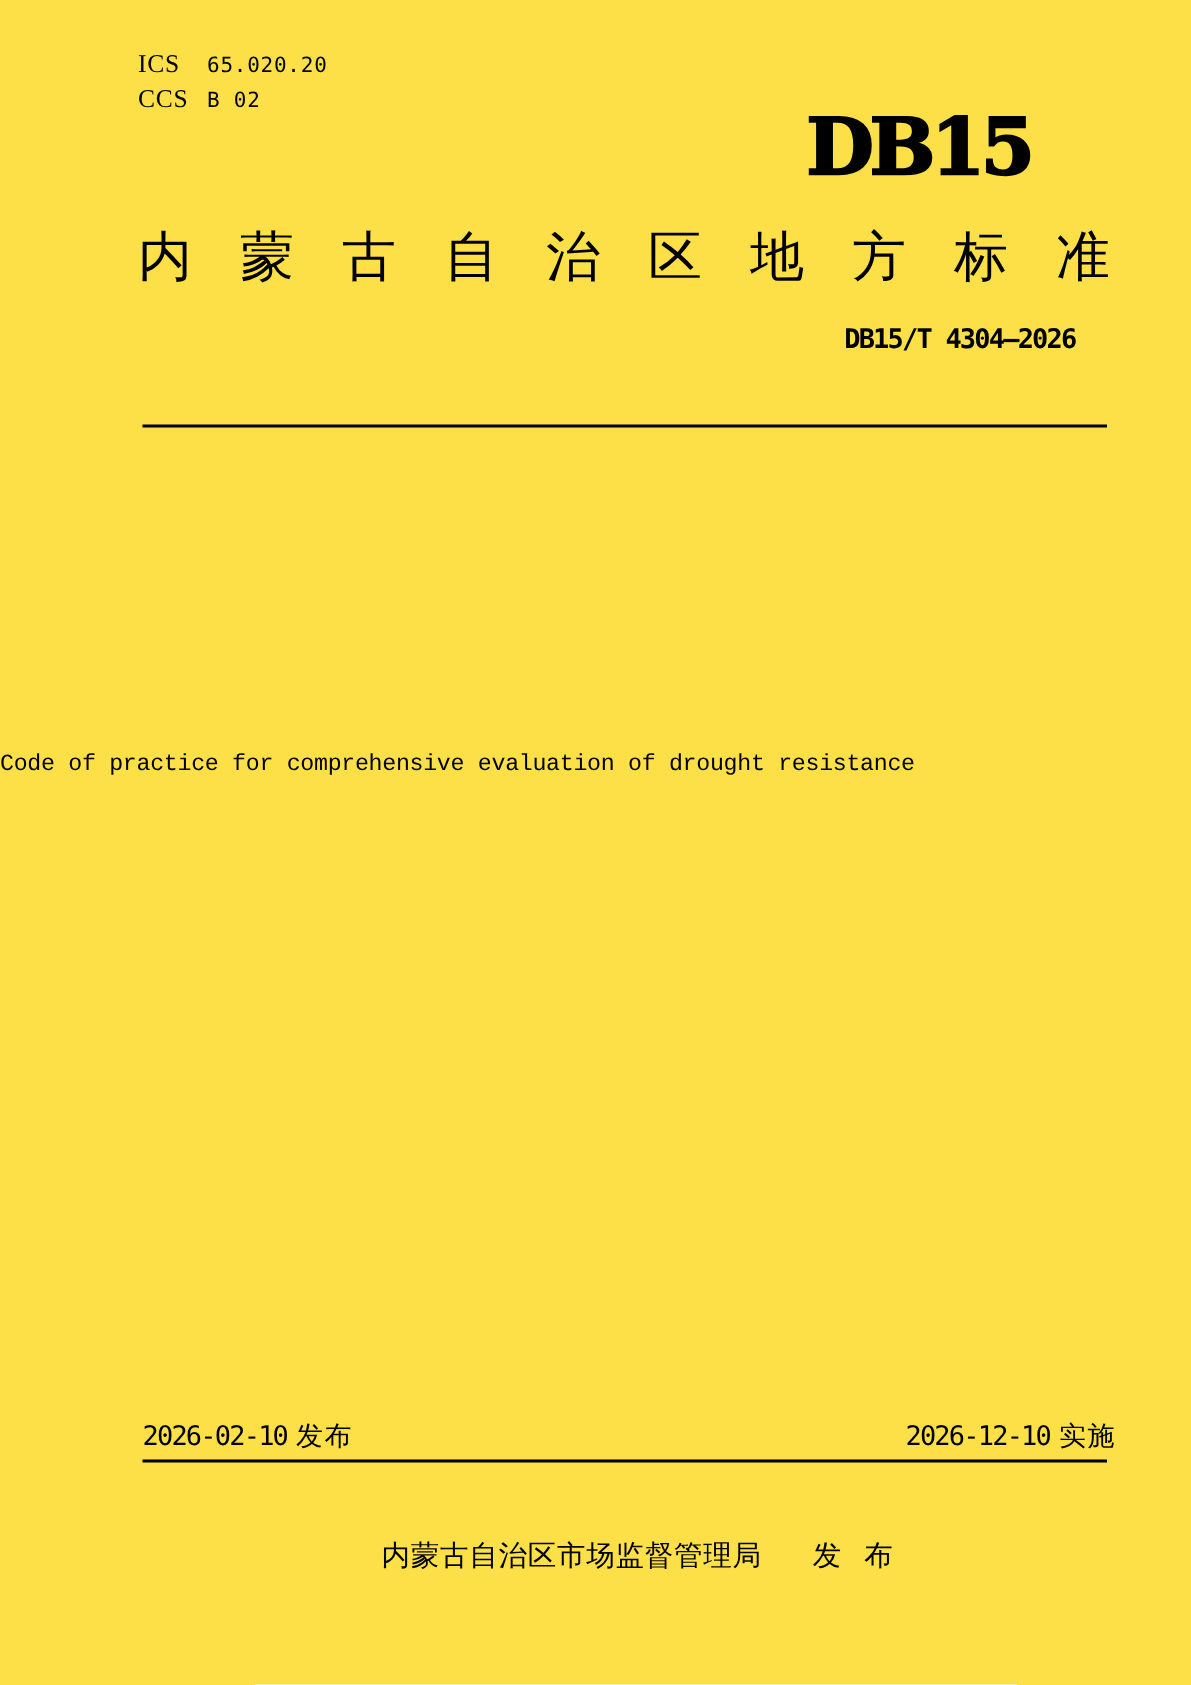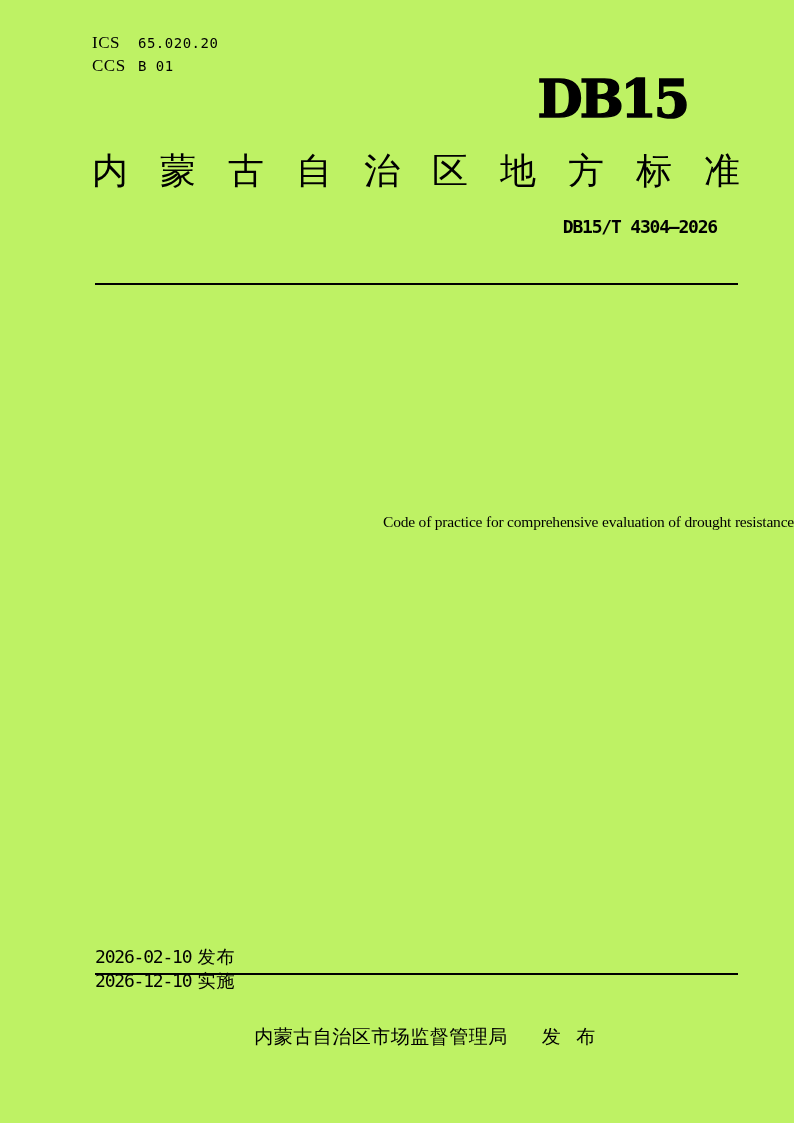--- a/index.html
+++ b/index.html
@@ -6,21 +6,21 @@
   html, body { background: #ffffff; }
   body {
     width: 794px; height: 1123px;
     font-family: "Liberation Sans", sans-serif;
     color: #000;
     position: relative;
     overflow: hidden;
   }
   .page {
     position: absolute; inset: 0;
-    background: #bef264;
+    background: #fde047;
   }
 
   
   .code-block { position: absolute; left: 92px; top: 33px; }
   .code-row { display: flex; align-items: baseline; height: 23px; }
   .code-label {
     font-family: "Liberation Serif", serif;
     font-size: 17px; width: 46px; letter-spacing: 0.5px;
   }
   .code-value {
@@ -61,30 +61,30 @@
   
   .title-zh {
     position: absolute; top: 430px; left: 0; width: 100%;
     text-align: center;
     font-size: 34px; font-weight: 600; letter-spacing: 1.5px;
     line-height: 42px;
   }
 
   
   .title-en {
-    position: absolute; top: 509px; left: 0; width: 100%;
-    text-align: right;
-    font-family: Liberation Serif, serif;
+    position: absolute; top: 496px; left: 0; width: 100%;
+    text-align: left;
+    font-family: Liberation Mono, monospace;
     font-size: 15.5px; line-height: 26px; letter-spacing: -0.2px;
   }
 
   
   .footer-dates {
     position: absolute; top: 945px; left: 95px; right: 50px;
-    display: flex; justify-content: space-between; align-items: baseline; flex-direction: column;
+    display: flex; justify-content: space-between; align-items: baseline;
   }
   .date-item { display: flex; align-items: baseline; }
   .date-value {
     font-family: "DejaVu Sans Mono", monospace;
     font-size: 18px; letter-spacing: -1.2px; font-weight: 500;
   }
   .date-label {
     font-size: 18px; font-weight: 500; margin-left: 6px; letter-spacing: 1px;
   }
 
@@ -104,21 +104,21 @@
 
 <div class="page">
 
   <div class="code-block">
     <div class="code-row">
       <span class="code-label">ICS</span>
       <span class="code-value">65.020.20</span>
     </div>
     <div class="code-row">
       <span class="code-label">CCS</span>
-      <span class="code-value">B 01</span>
+      <span class="code-value">B 02</span>
     </div>
   </div>
 
   <div class="logo">DB15</div>
 
   <div class="std-heading">
       <span>内</span>
       <span>蒙</span>
       <span>古</span>
       <span>自</span>

